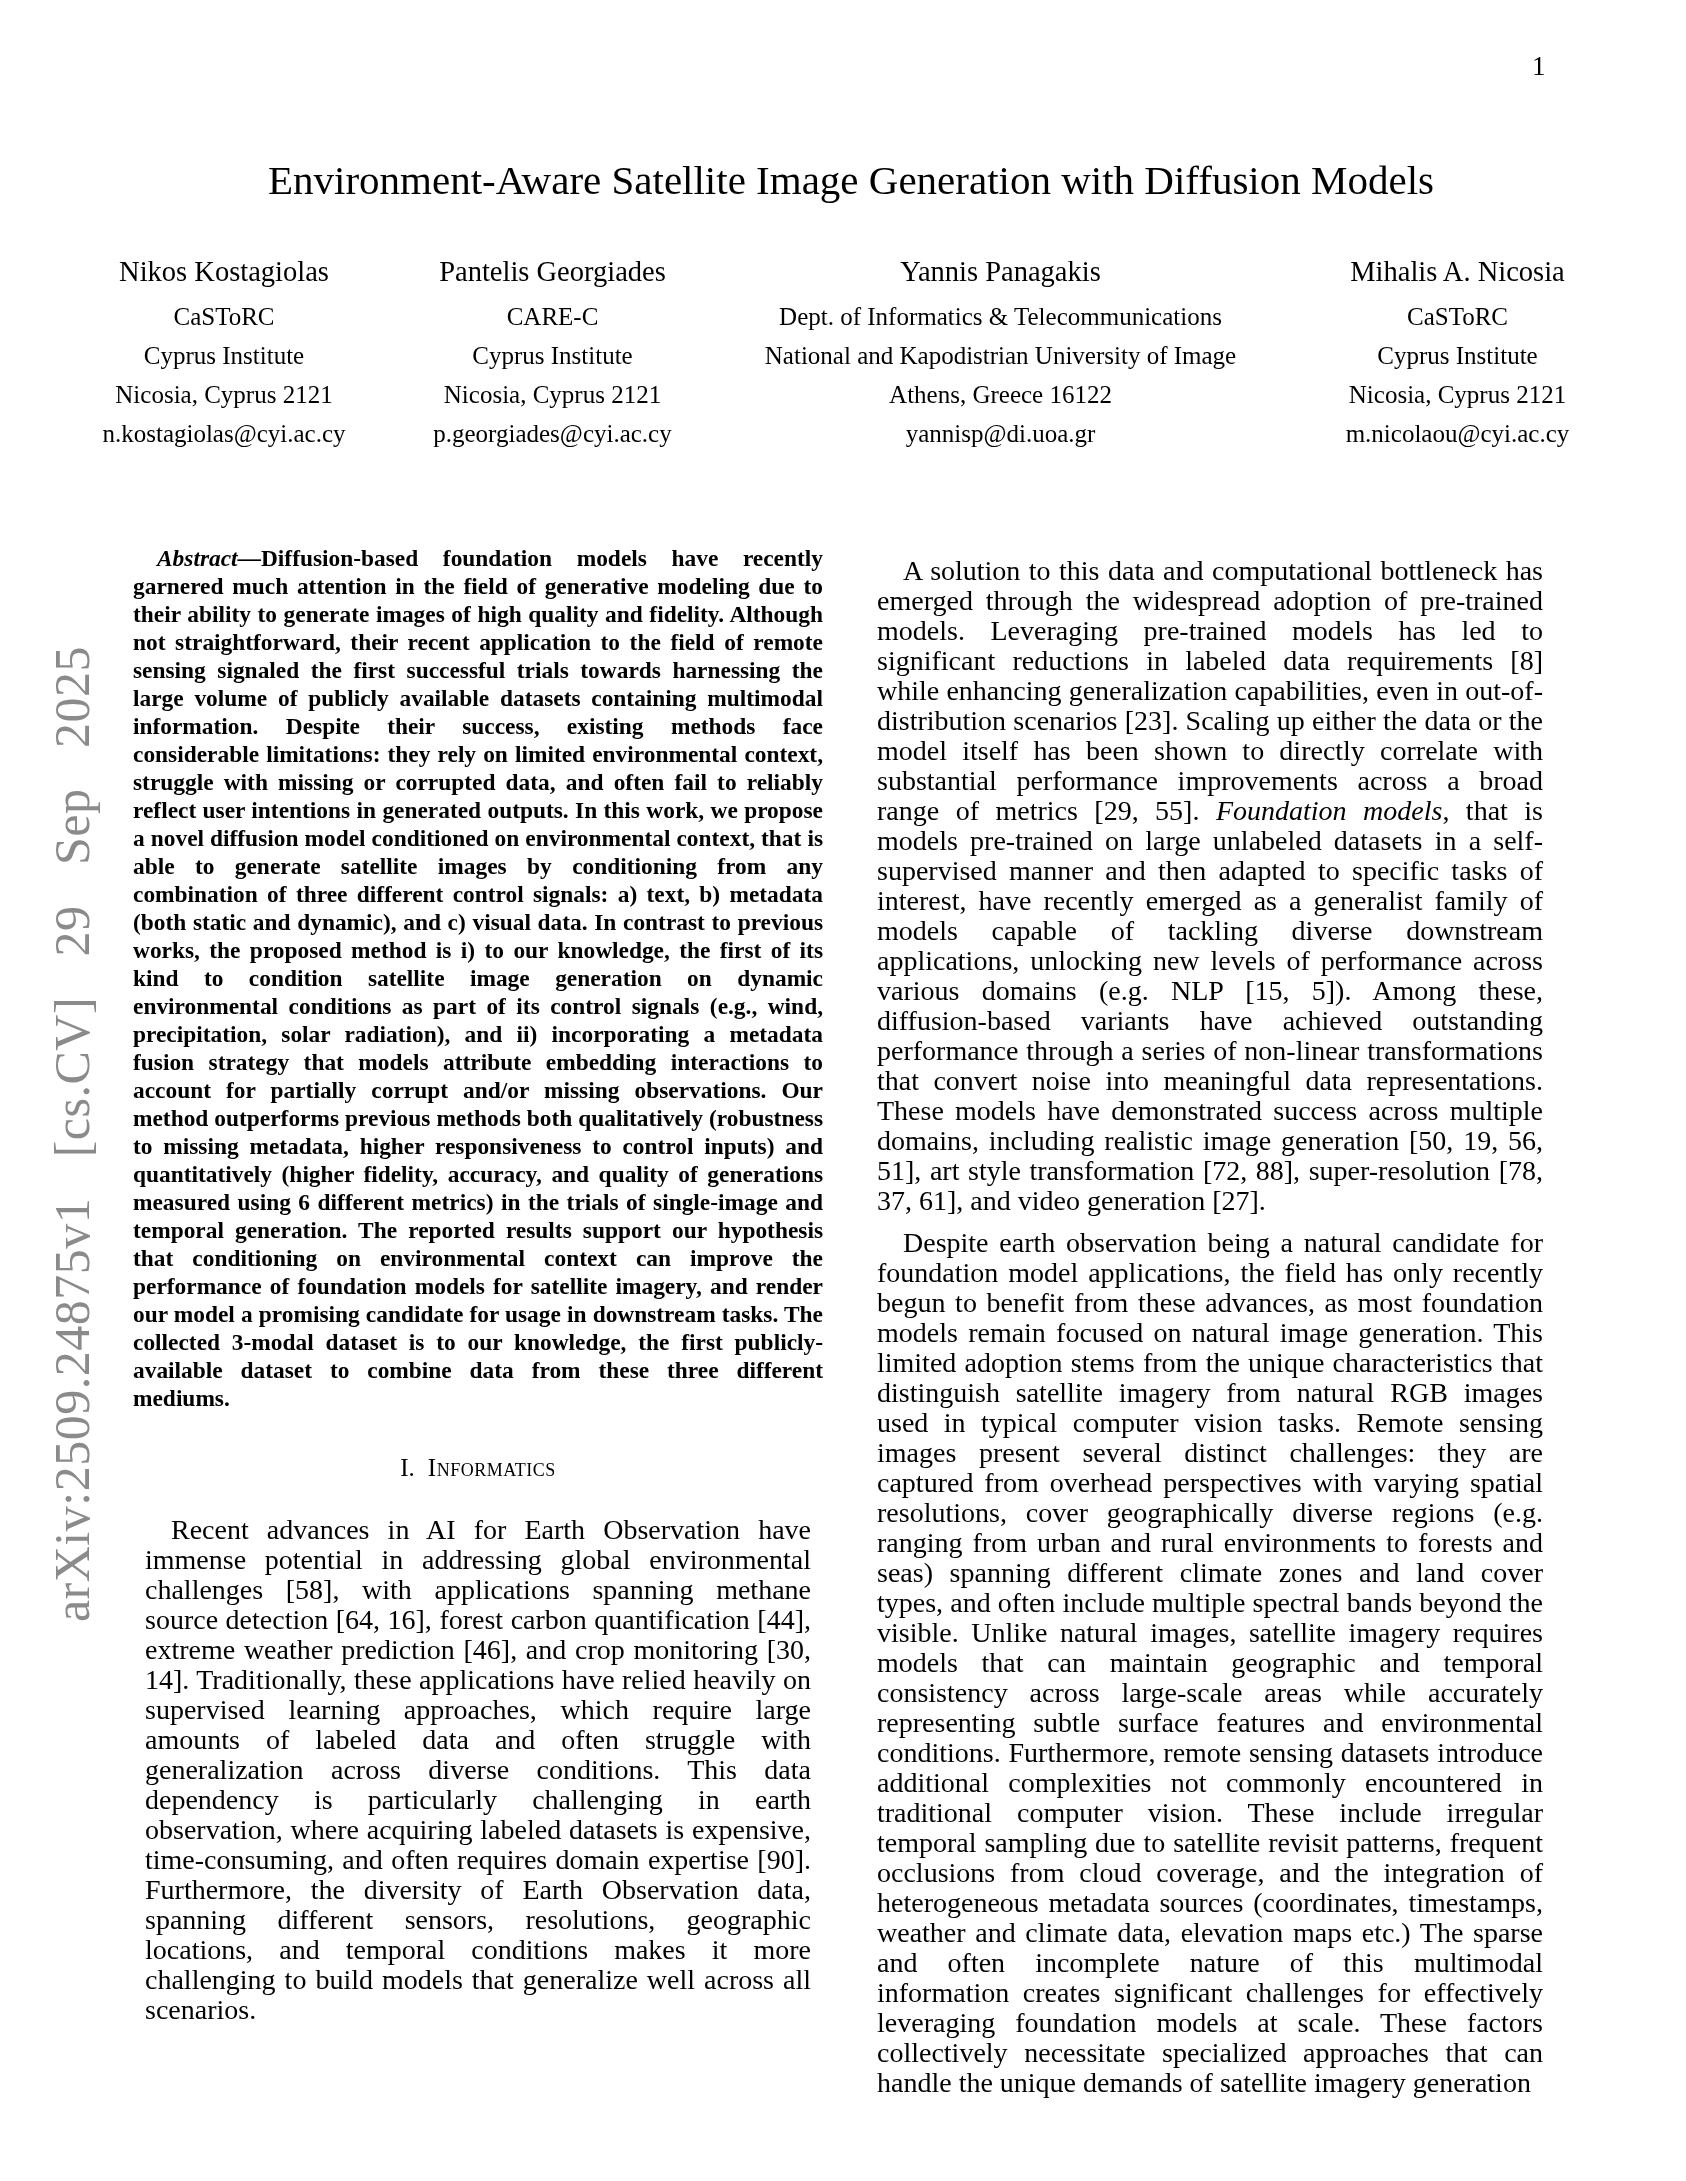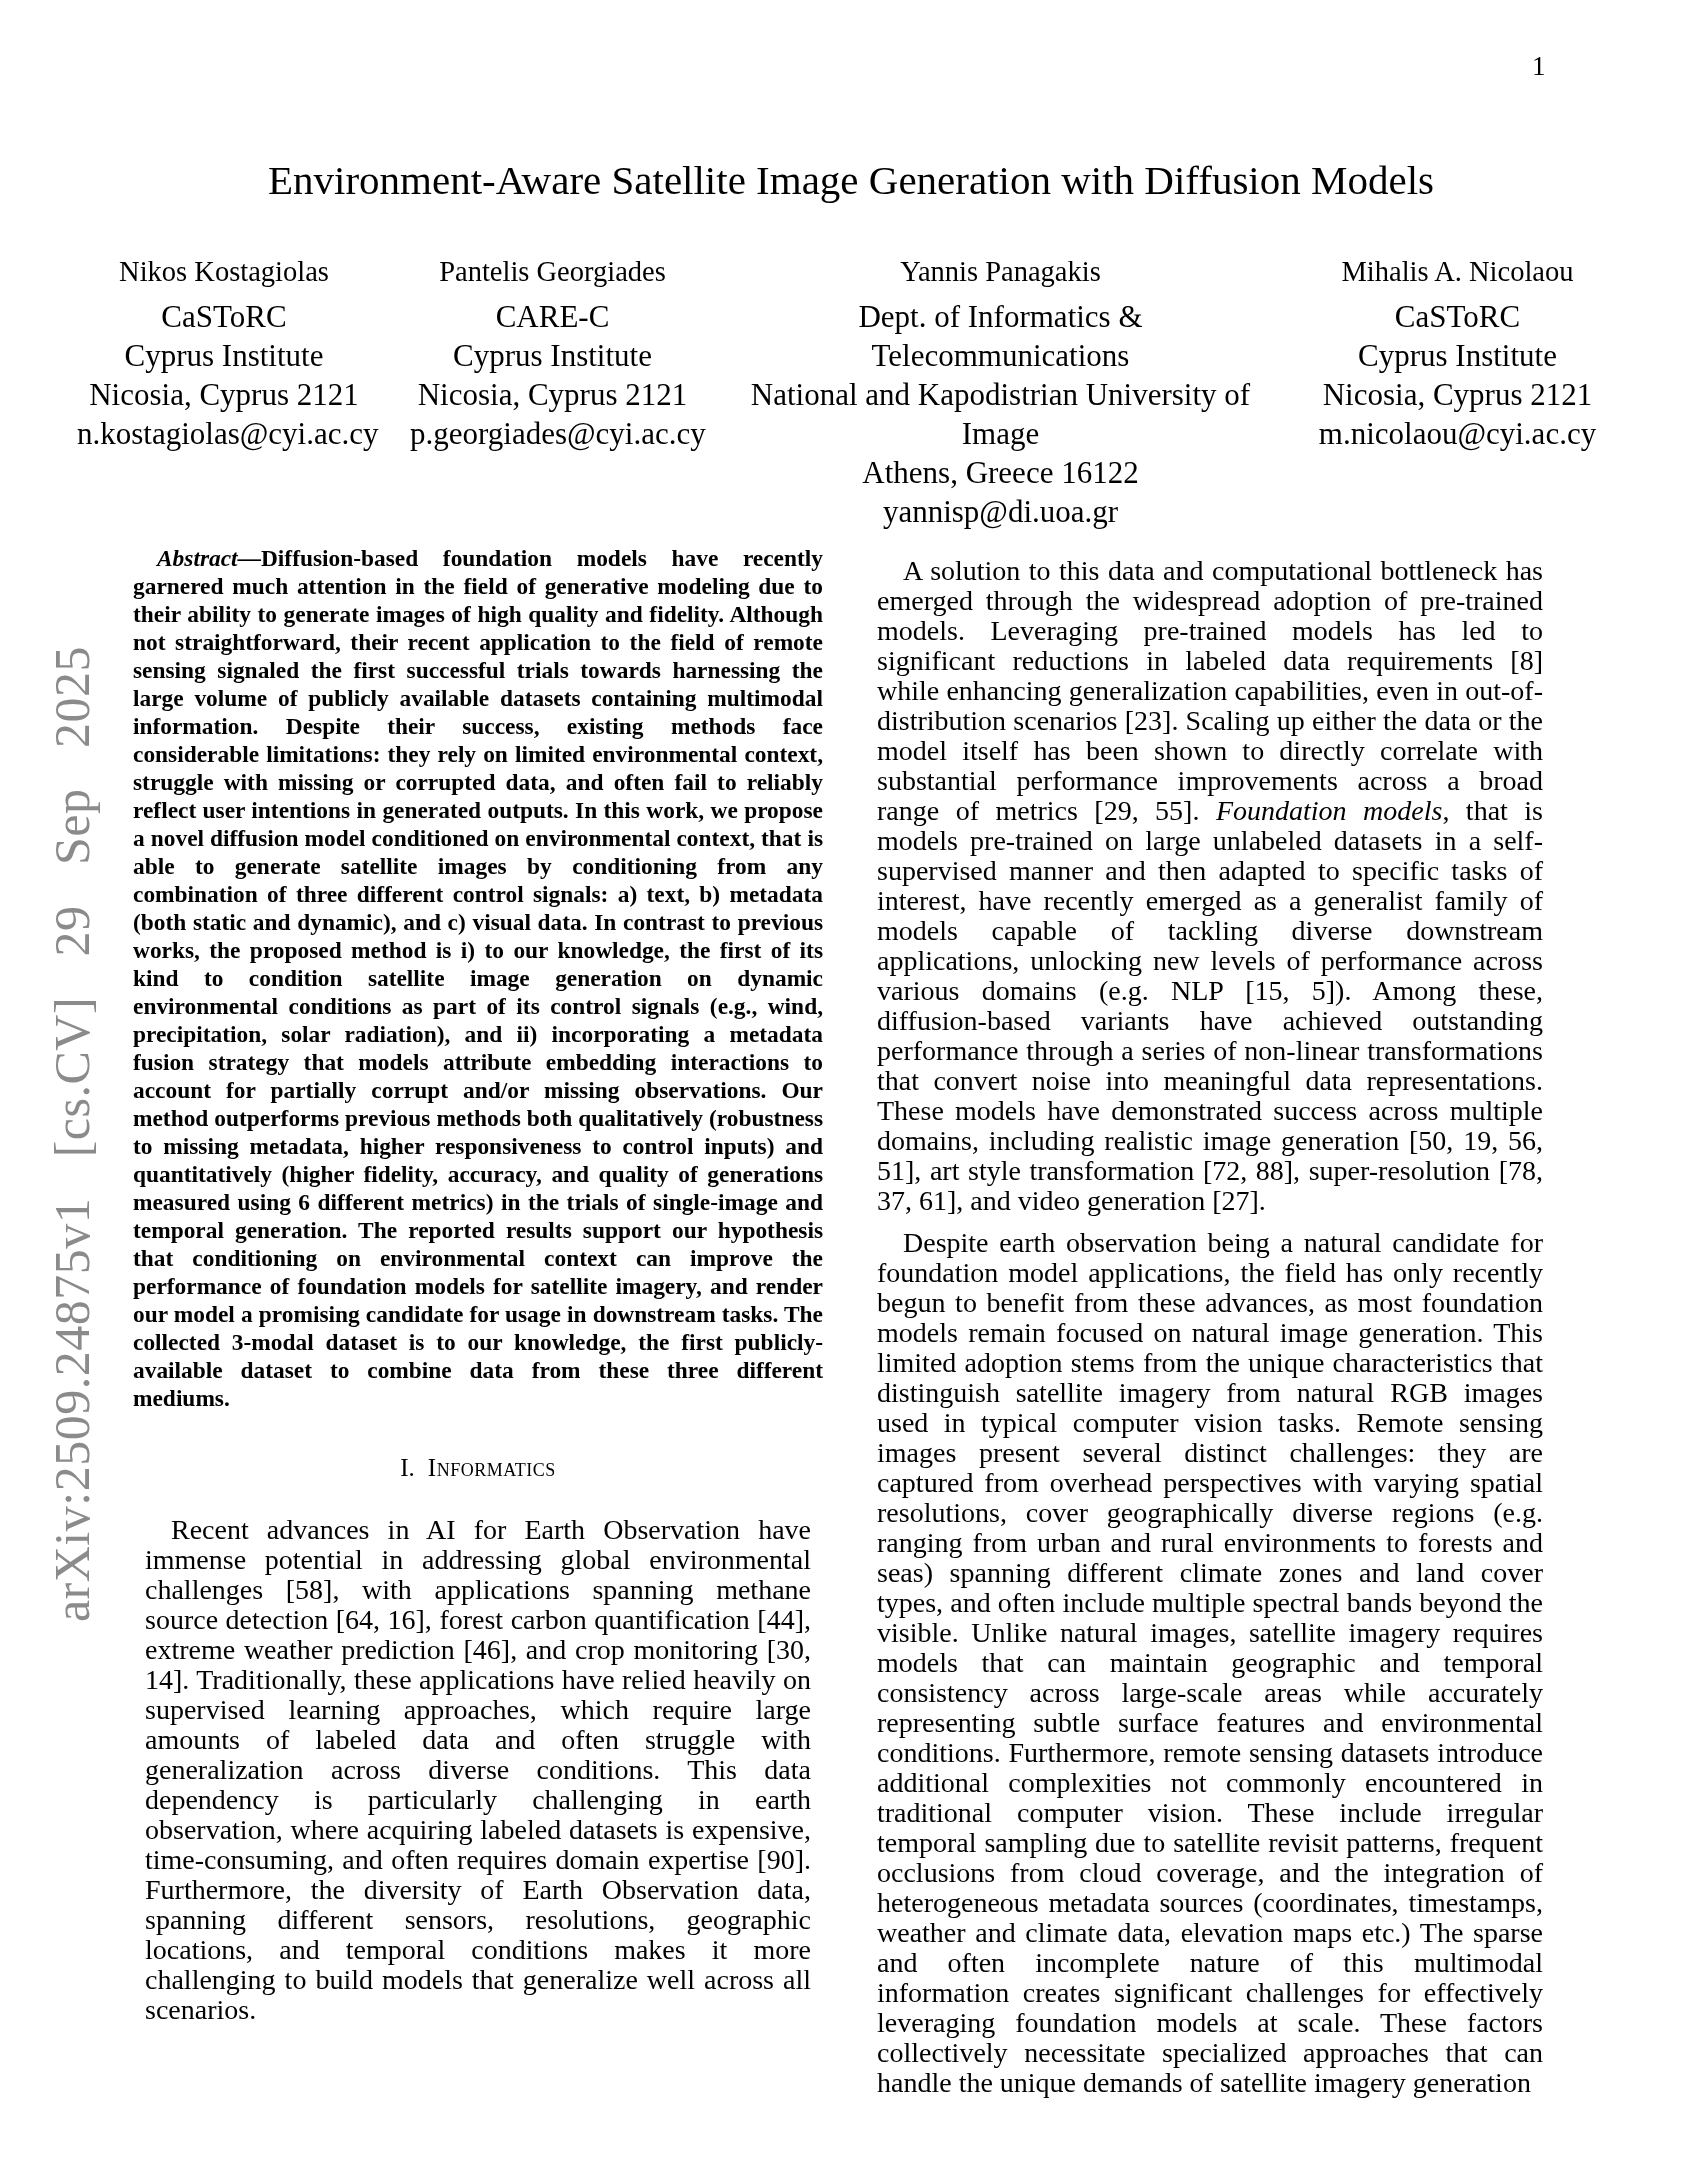--- a/index.html
+++ b/index.html
@@ -54,21 +54,21 @@
   .author-block.w1 { width: 294px; }
   .author-block.w2 { width: 285px; }
   .author-block.w3 { width: 533px; }
   .author-block.w4 { width: 303px; }
   .author-name {
     font-size: 28.5px;
     line-height: 37px;
     margin-bottom: 7.3px;
   }
   .author-line {
-    font-size: 31px;
+    font-size: 25px;
     line-height: 39px;
   }
   .body-columns {
     position: absolute;
     top: 544px;
     left: 133px;
     width: 1422px;
     display: flex;
     gap: 42px;
     justify-content: center;
@@ -130,21 +130,21 @@
       <div class="author-line">p.georgiades@cyi.ac.cy</div>
     </div>
     <div class="author-block w3">
       <div class="author-name">Yannis Panagakis</div>
       <div class="author-line">Dept. of Informatics &amp; Telecommunications</div>
       <div class="author-line">National and Kapodistrian University of Image</div>
       <div class="author-line">Athens, Greece 16122</div>
       <div class="author-line">yannisp@di.uoa.gr</div>
     </div>
     <div class="author-block w4">
-      <div class="author-name">Mihalis A. Nicolaou</div>
+      <div class="author-name">Mihalis A. Nicosia</div>
       <div class="author-line">CaSToRC</div>
       <div class="author-line">Cyprus Institute</div>
       <div class="author-line">Nicosia, Cyprus 2121</div>
       <div class="author-line">m.nicolaou@cyi.ac.cy</div>
     </div>
   </div>
 
   <div class="body-columns">
 
     <div class="col">

